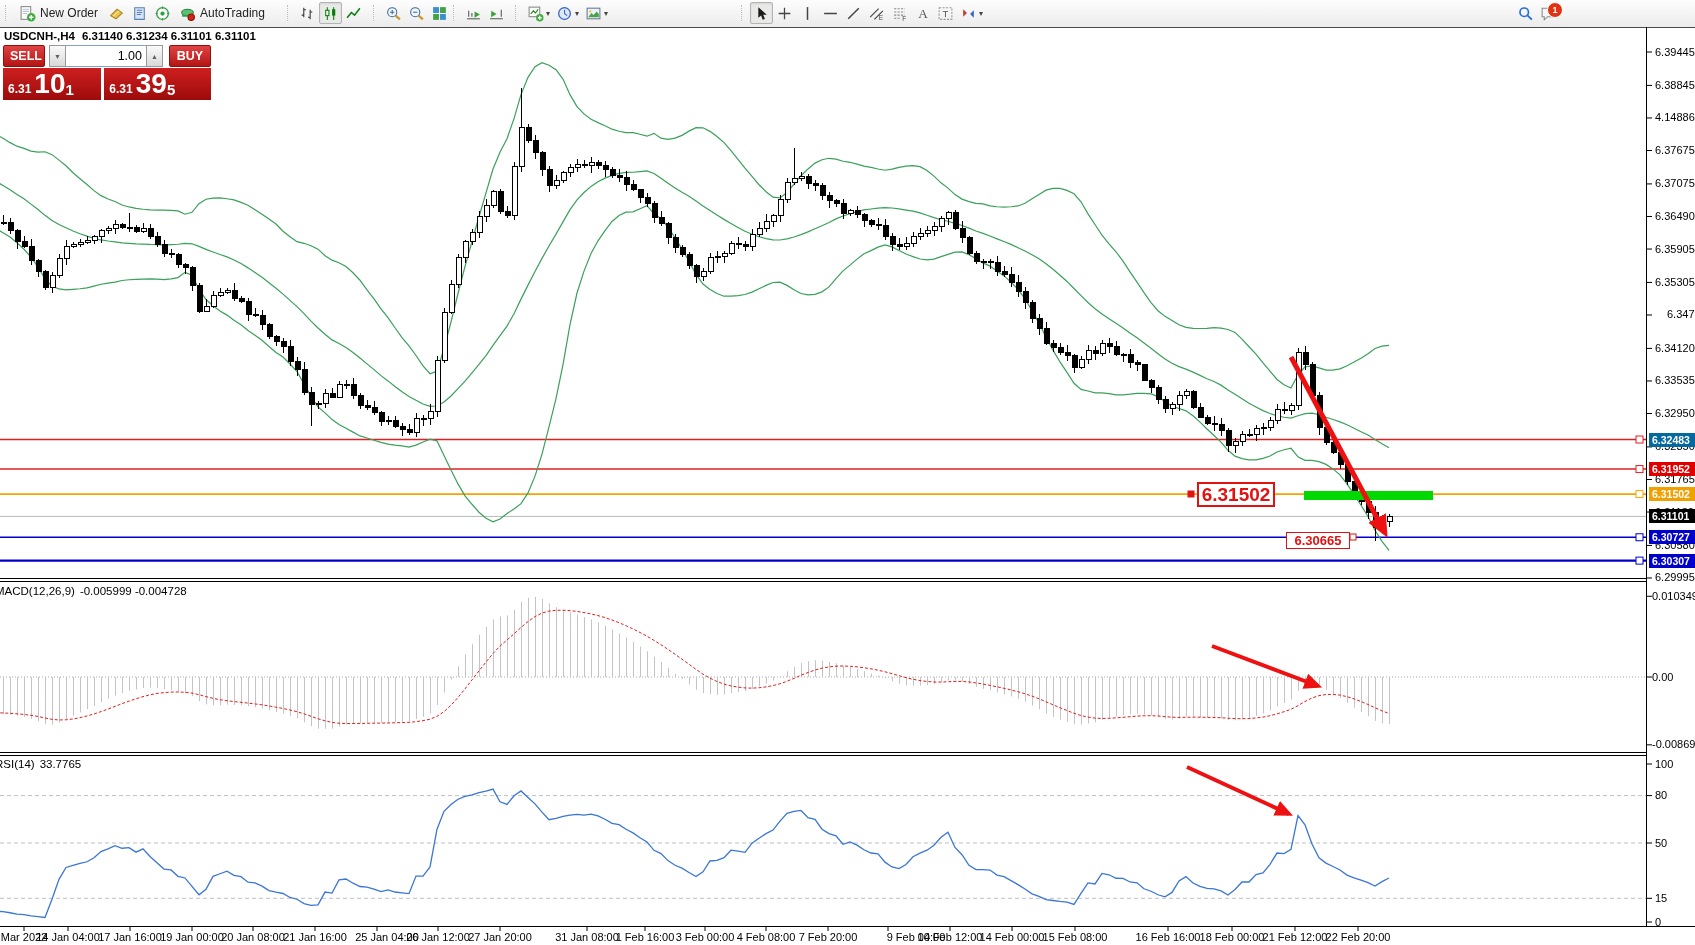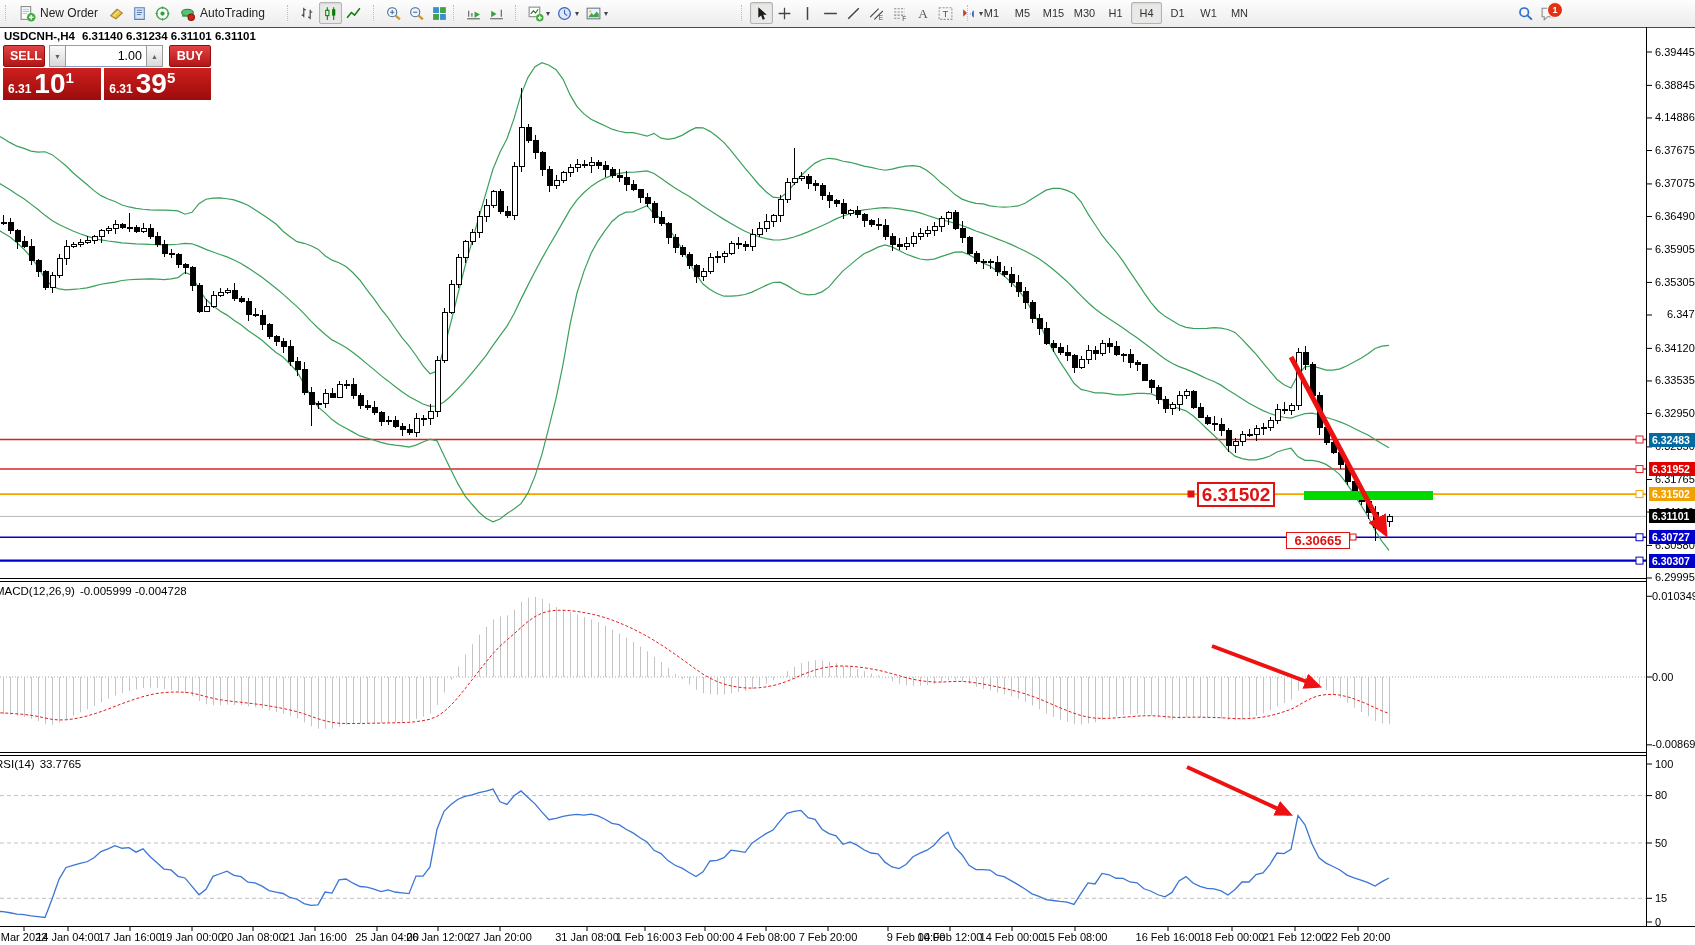--- a/index.html
+++ b/index.html
@@ -29,21 +29,21 @@
   .ocbtn{border:1px solid #8f0e0e;border-radius:2px;color:#fff;font:700 12.5px "Liberation Sans",sans-serif;
     background:linear-gradient(#e04343,#b41414);cursor:pointer;}
   #sellbtn{width:42px;margin-right:4px;}
   #buybtn{width:48px;margin-left:6px;}
   .spin{display:flex;flex:1;height:22px;}
   .spbtn{width:17px;border:1px solid #9a9a9a;background:linear-gradient(#fafafa,#d9d9d9);
     color:#566;font-size:7px;padding:0;cursor:pointer;}
   .spinput{width:72px;border:1px solid #8aa0bf;border-left:none;border-right:none;
     text-align:right;padding:0 4px;font:12.5px "Liberation Sans",sans-serif;color:#000;}
   .ocrow2{display:flex;margin-top:1px;height:32px;}
-  .pricebox{display:flex;align-items:flex-end;padding:0 4px 2px 5px;cursor:pointer;
+  .pricebox{display:flex;align-items:flex-end;padding:12px 4px 2px 5px;cursor:pointer;
     background:linear-gradient(#cd1f1f,#9d0b0b);}
   .pricebox.sell{width:97px;}
   .pricebox.buy{width:106px;margin-left:3px;}
   .psm{font:700 12px "Liberation Sans",sans-serif;color:#fff;margin-bottom:2px;}
   .pbg{font:700 28px "Liberation Sans",sans-serif;color:#fff;line-height:0.95;margin-left:3px;}
   .psup{font:700 15px "Liberation Sans",sans-serif;color:#fff;align-self:flex-start;margin-top:1px;}
   
   #chart-area{position:absolute;left:0;top:0;width:1695px;height:945px;z-index:1;}
   #overlays{position:absolute;left:0;top:0;width:1695px;height:945px;z-index:3;pointer-events:none;}
   .ticklabel{position:absolute;font:11px "Liberation Sans",sans-serif;color:#000;white-space:nowrap;}
@@ -999,32 +999,20 @@
         </svg>
       </button>
       <button class="tbtn">
         <svg viewBox="0 0 16 16" width="17" height="17">
           <path d="M3 11l3.5-3.5L3 4z" fill="#c23a2e"></path>
           <path d="M13 5 L9.5 8.5 13 12z" fill="#3a62c4"></path>
         </svg>
         <span class="caret">▾</span>
       </button>
     </div>
-    <div class="tgroup" style="left: 966px;">
-      <div class="grip"></div>
-      <button class="tbtn tfbtn">M1</button>
-      <button class="tbtn tfbtn">M5</button>
-      <button class="tbtn tfbtn">M15</button>
-      <button class="tbtn tfbtn">M30</button>
-      <button class="tbtn tfbtn">H1</button>
-      <button class="tbtn tfbtn pressed">H4</button>
-      <button class="tbtn tfbtn">D1</button>
-      <button class="tbtn tfbtn">W1</button>
-      <button class="tbtn tfbtn">MN</button>
-    </div>
     <div class="tgroup" style="left: 1514px;">
       <button class="tbtn rightbtn">
         <svg viewBox="0 0 16 16" width="17" height="17">
           <circle cx="6.8" cy="6.8" r="4" fill="none" stroke="#2a6fd6" stroke-width="1.6"></circle>
           <path d="M9.8 9.8l4.2 4" stroke="#2a6fd6" stroke-width="1.8"></path>
         </svg>
       </button>
       <button class="tbtn rightbtn">
         <svg viewBox="0 0 16 16" width="17" height="17">
           <path d="M2 3h11.5v8H7.2l-3.2 3v-3H2z" fill="#f6f6f6" stroke="#8a8a8a"></path>

